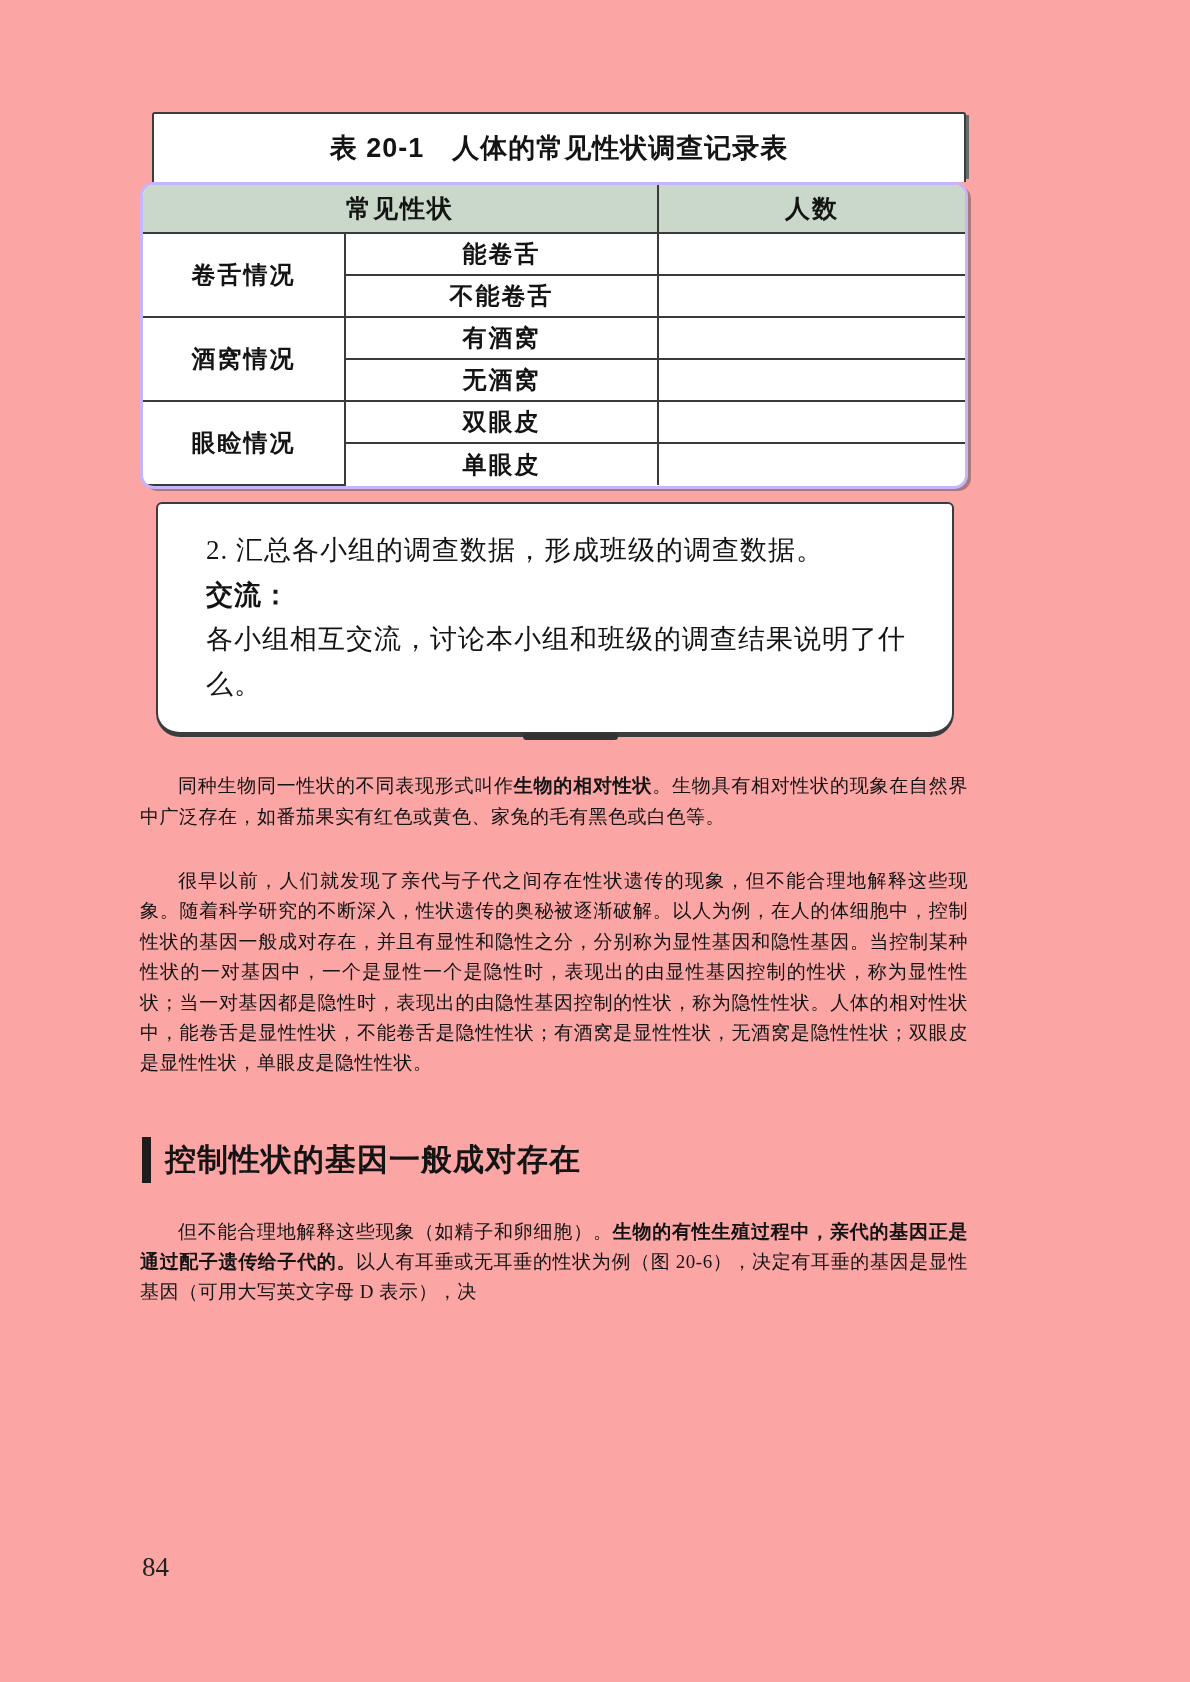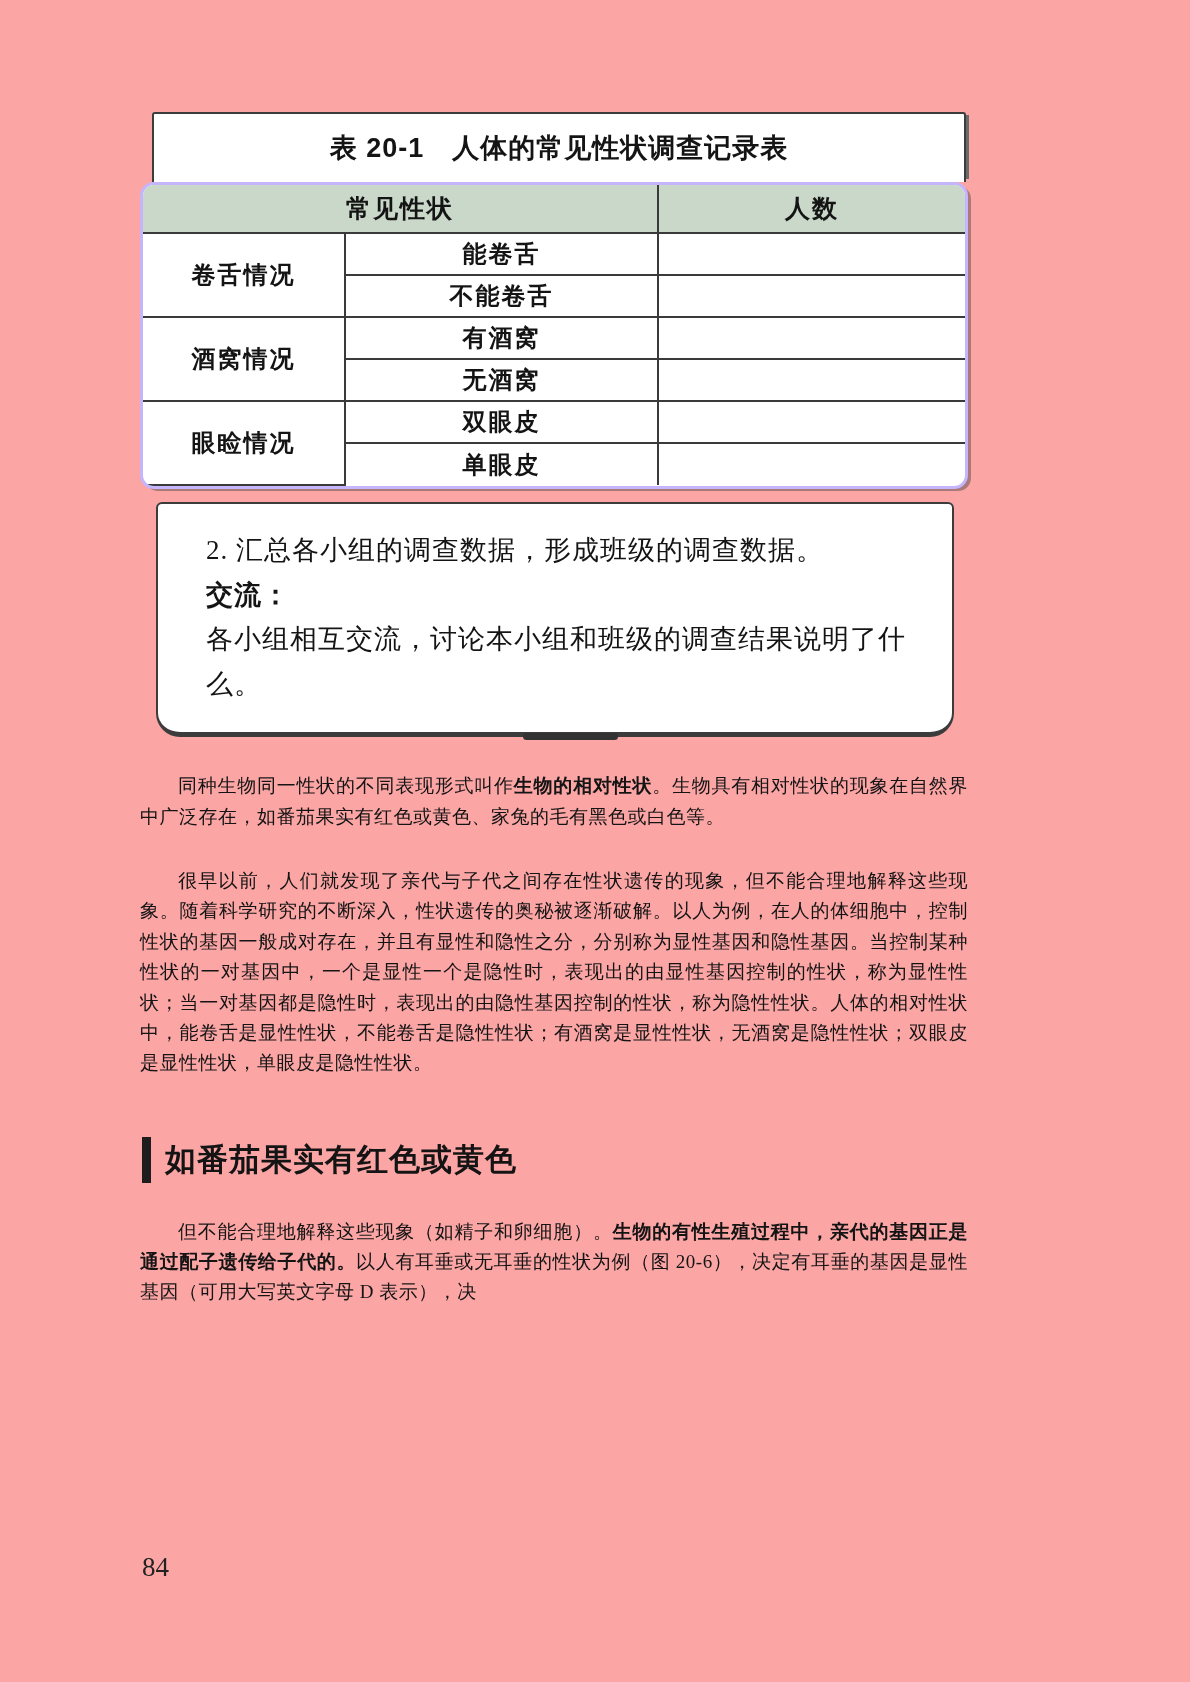--- a/index.html
+++ b/index.html
@@ -207,21 +207,21 @@
       <p class="note-label">交流：</p>
       <p class="note-line">各小组相互交流，讨论本小组和班级的调查结果说明了什么。</p>
     </div>
 
     <p class="body-para"><span>同种生物同一性状的不同表现形式叫作</span><strong>生物的相对性状</strong><span>。生物具有相对性状的现象在自然界中广泛存在，如番茄果实有红色或黄色、家兔的毛有黑色或白色等。</span></p>
 
     <p class="body-para">很早以前，人们就发现了亲代与子代之间存在性状遗传的现象，但不能合理地解释这些现象。随着科学研究的不断深入，性状遗传的奥秘被逐渐破解。以人为例，在人的体细胞中，控制性状的基因一般成对存在，并且有显性和隐性之分，分别称为显性基因和隐性基因。当控制某种性状的一对基因中，一个是显性一个是隐性时，表现出的由显性基因控制的性状，称为显性性状；当一对基因都是隐性时，表现出的由隐性基因控制的性状，称为隐性性状。人体的相对性状中，能卷舌是显性性状，不能卷舌是隐性性状；有酒窝是显性性状，无酒窝是隐性性状；双眼皮是显性性状，单眼皮是隐性性状。</p>
 
     <h2 class="section-heading">
       <span class="heading-bar"></span>
-      <span>如番茄果实有红色或黄色</span>
+      <span>控制性状的基因一般成对存在</span>
     </h2>
 
     <p class="body-para"><span>但不能合理地解释这些现象（如精子和卵细胞）。</span><strong>生物的有性生殖过程中，亲代的基因正是通过配子遗传给子代的。</strong><span>以人有耳垂或无耳垂的性状为例（图 20-6），决定有耳垂的基因是显性基因（可用大写英文字母 D 表示），决</span></p>
 
   </div>
 
   <div class="page-number">84</div>
 </div>
 
 </body></html>

